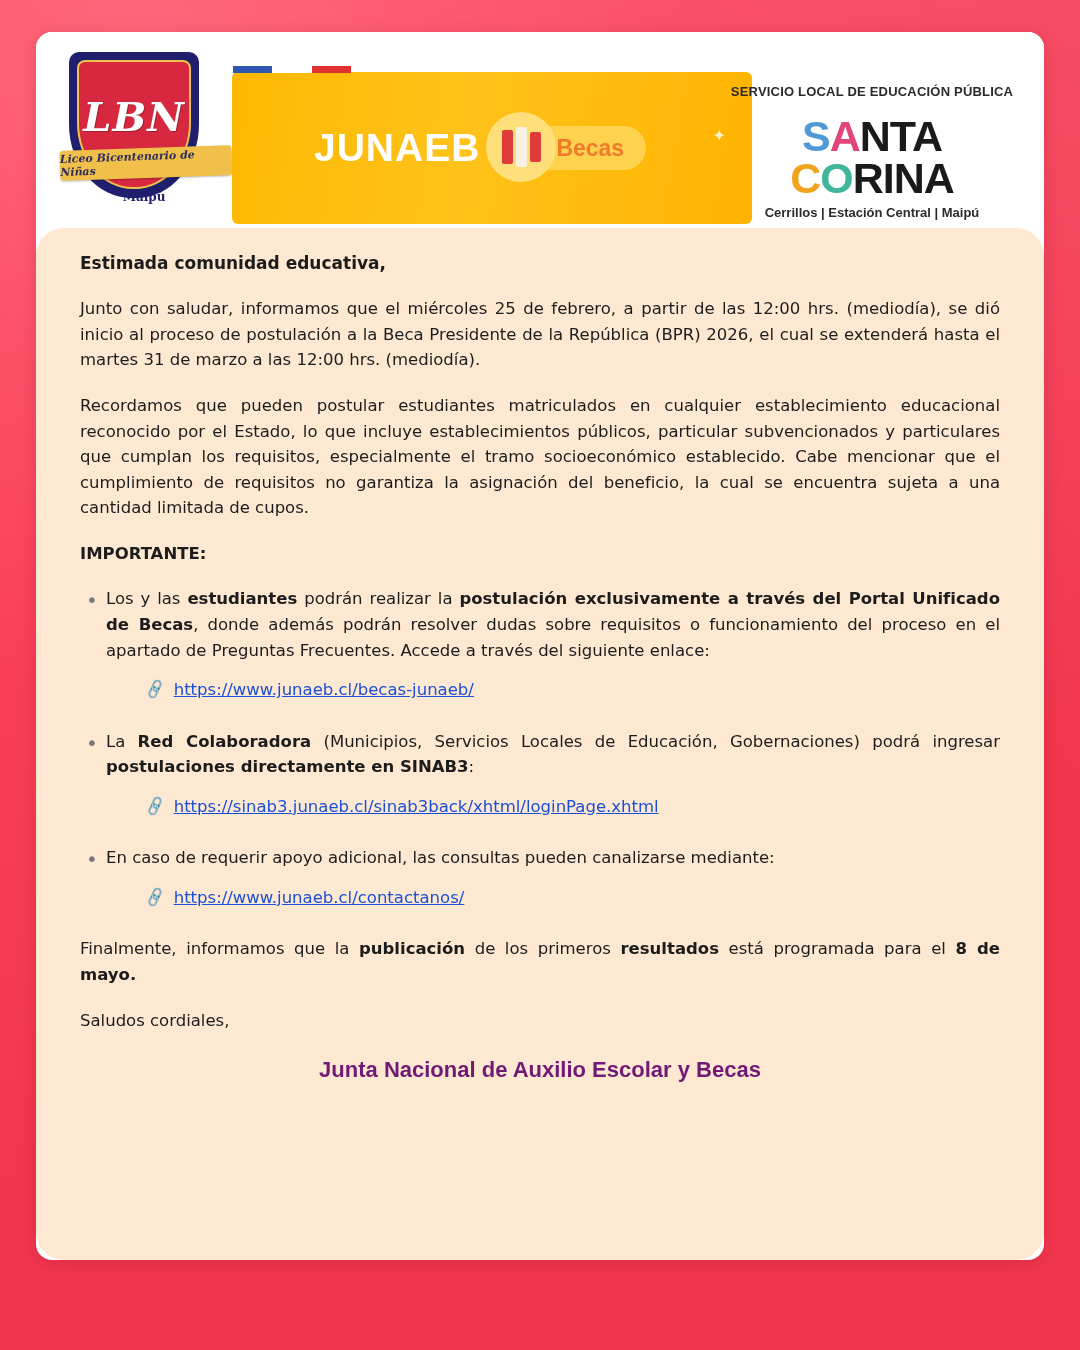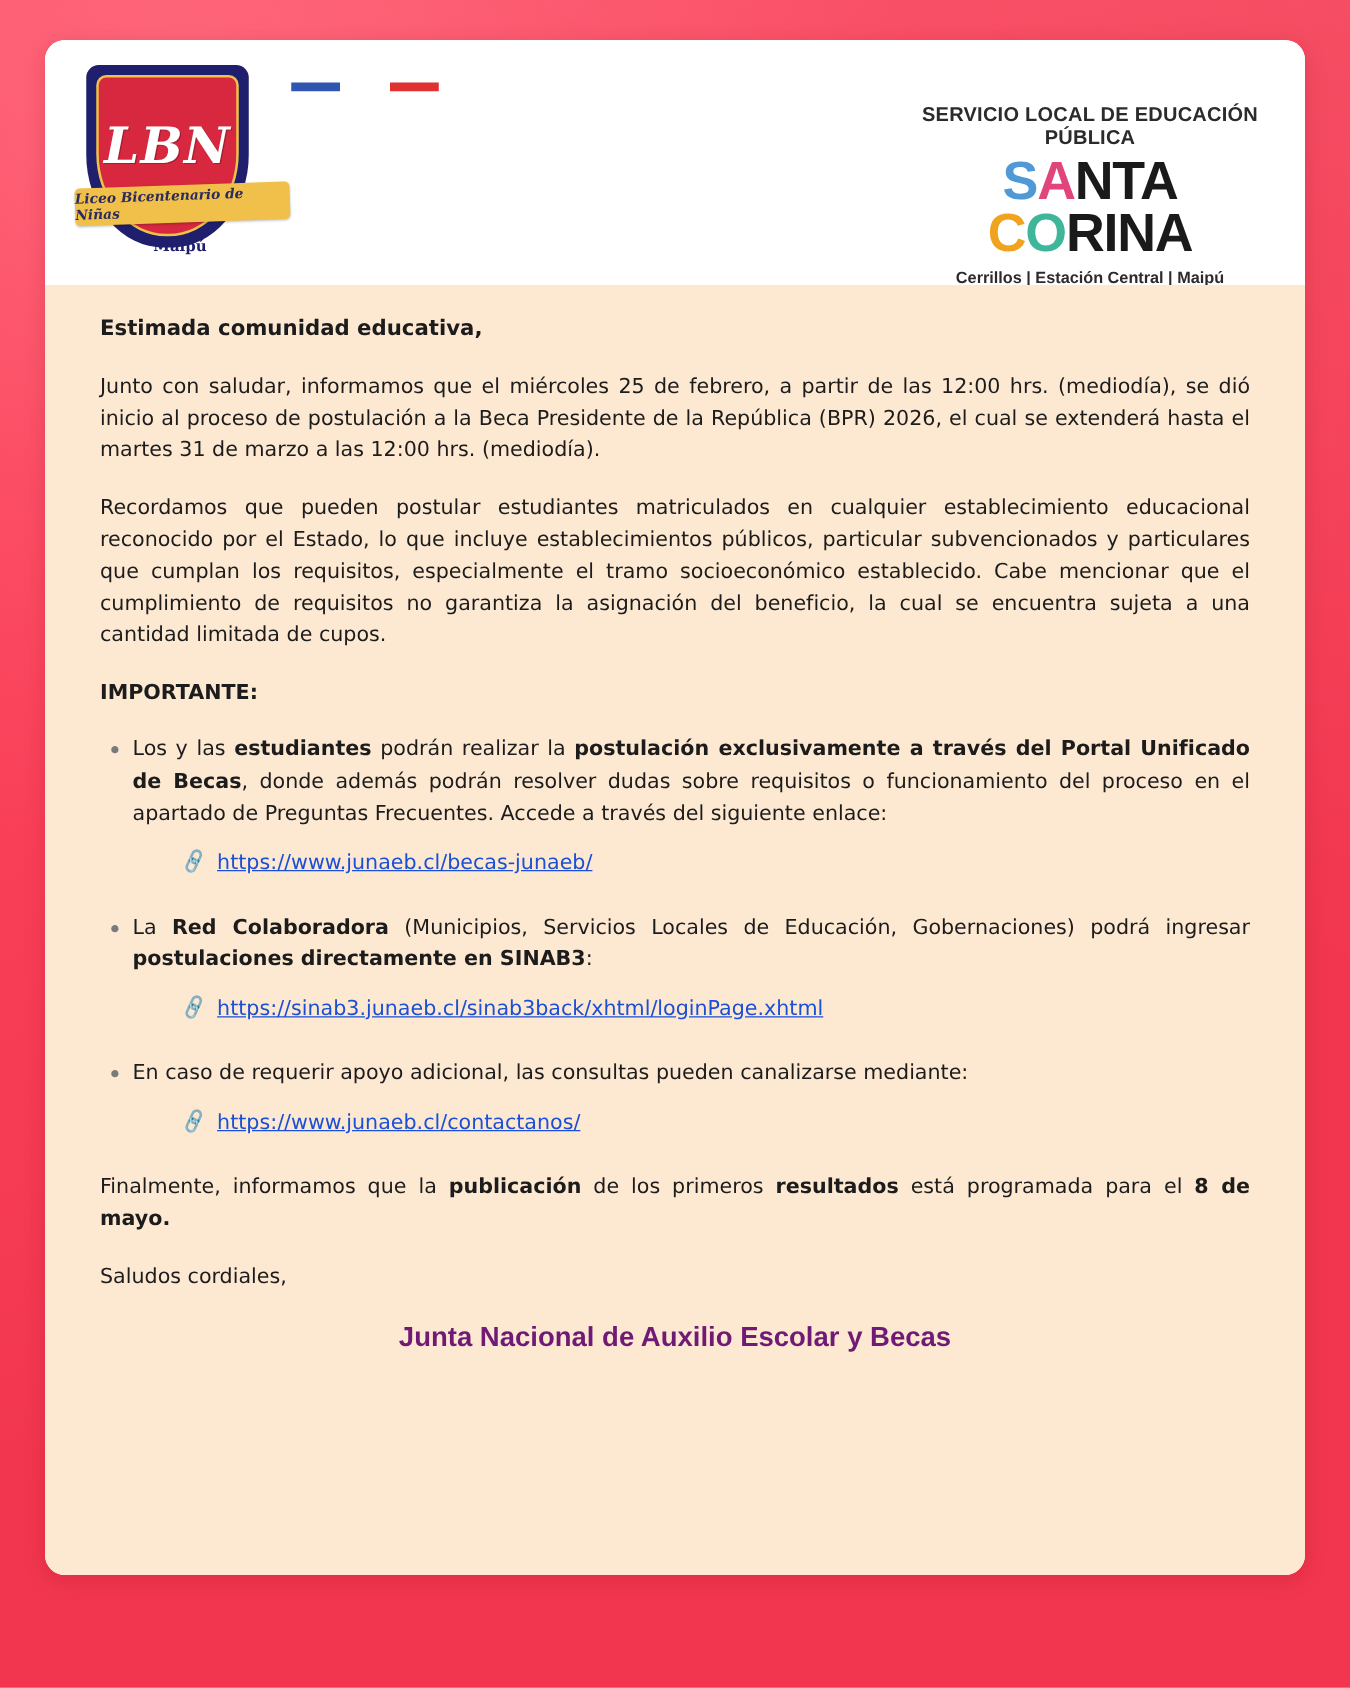--- a/index.html
+++ b/index.html
@@ -213,25 +213,25 @@
   
   .slep {
     position: absolute;
     right: 22px;
     top: 52px;
     width: 300px;
     text-align: center;
   }
   .slep-top {
     font-family: "Liberation Sans", sans-serif;
-    font-size: 16px;
+    font-size: 13px;
     font-weight: bold;
     color: #2b2b2b;
     letter-spacing: 0.2px;
-    margin-bottom: 4px;
+    margin-bottom: 16px;
   }
   .slep-word {
     font-family: "Liberation Sans", sans-serif;
     font-size: 43px;
     font-weight: bold;
     color: #1a1a1a;
     line-height: 0.98;
     letter-spacing: -1px;
   }
   .slep-word .c1 { color: #4f9ad6; }
@@ -253,20 +253,21 @@
     top: 196px;
     width: 1008px;
     height: 1032px;
     background: #fde8d2;
     padding: 22px 44px 0 44px;
     box-sizing: border-box;
     font-family: "DejaVu Sans", sans-serif;
     font-size: 16.5px;
     color: #1c1c1c;
     line-height: 1.55;
+    border-radius: 28px;
   }
   .content p {
     margin: 0 0 20px 0;
     text-align: justify;
   }
   .greet {
     font-weight: bold;
     font-size: 17px;
     margin-bottom: 26px;
   }
@@ -339,20 +340,34 @@
       </div>
       <div class="crest-ribbon">Liceo Bicentenario de Niñas</div>
       <div class="crest-sub">Maipú</div>
     </div>
 
     <div class="flag-stripes">
       <span style="background:#2f56b0"></span>
       <span style="background:#ffffff"></span>
       <span style="background:#e03131"></span>
     </div>
+    <div class="junaeb-banner">
+      <div class="banner-inner">
+        <div class="junaeb-word">JUNAEB</div>
+        <div class="becas-chip">
+          <div class="book-badge">
+            <div class="b1"></div>
+              <div class="b2"></div>
+              <div class="b3"></div>
+          </div>
+          <span>Becas</span>
+        </div>
+      </div>
+      <span class="banner-spark">✦</span>
+    </div>
 
     <div class="slep">
       <div class="slep-top">SERVICIO LOCAL DE EDUCACIÓN PÚBLICA</div>
       <div class="slep-word"><span class="c1">S</span><span class="c2">A</span>NTA</div>
       <div class="slep-word"><span class="c3">C</span><span class="c4">O</span>RINA</div>
       <div class="slep-bottom">Cerrillos | Estación Central | Maipú</div>
     </div>
   </div>
 
   <div class="content">

